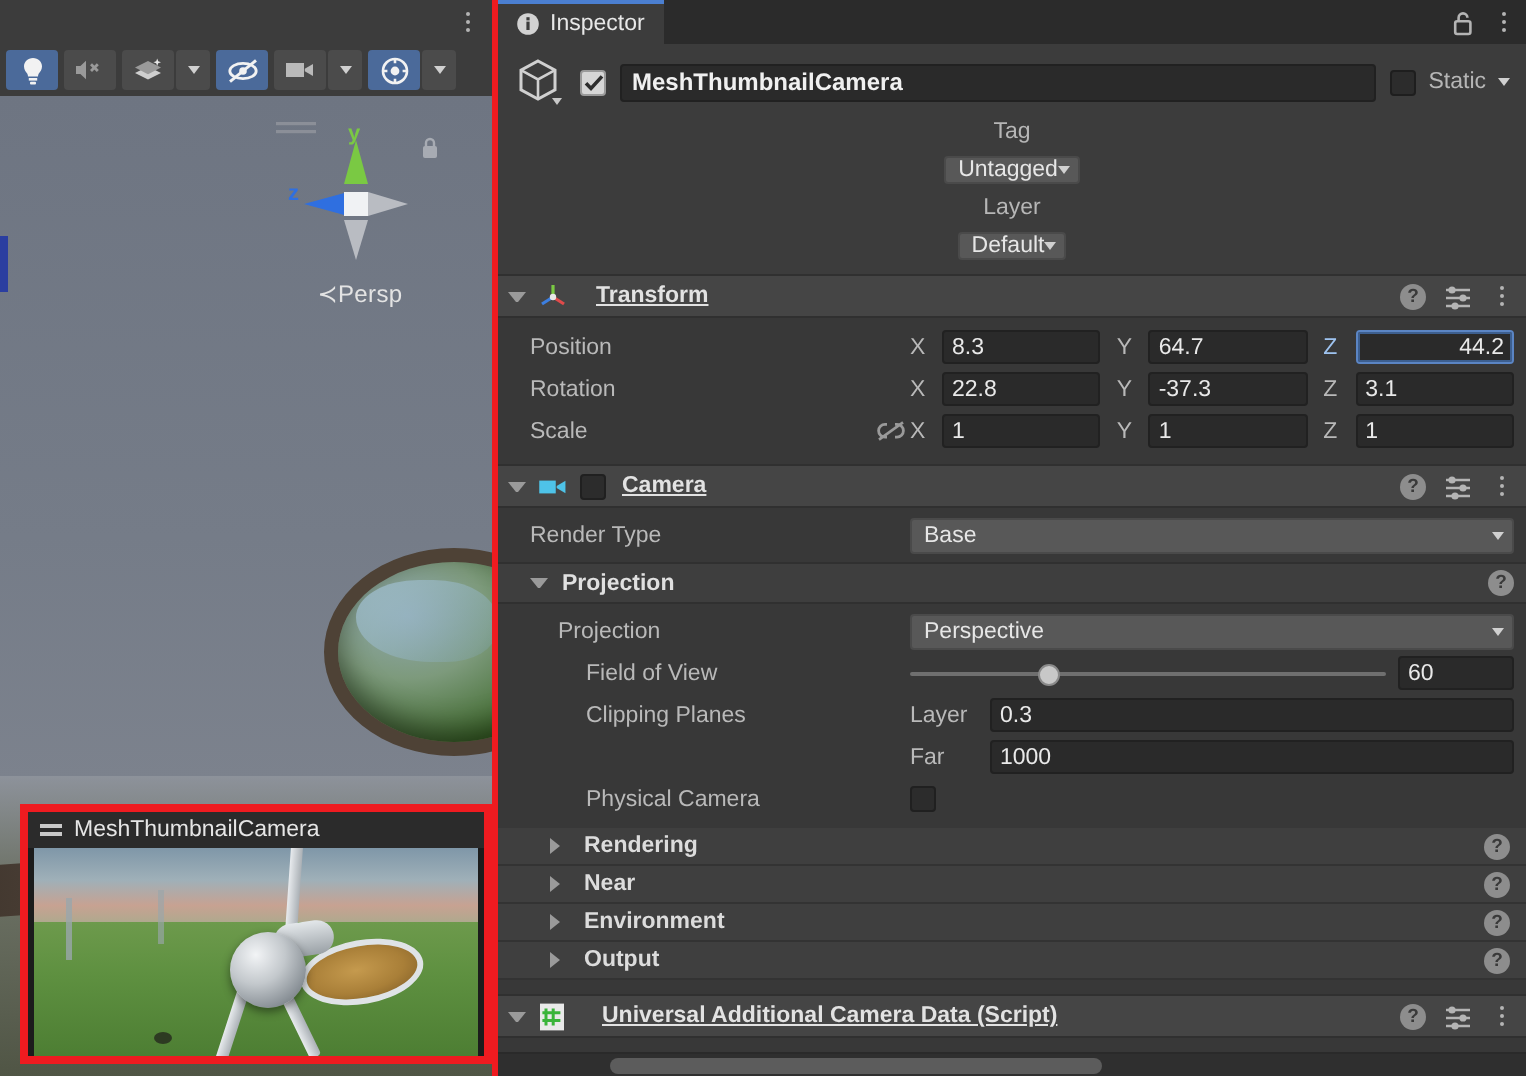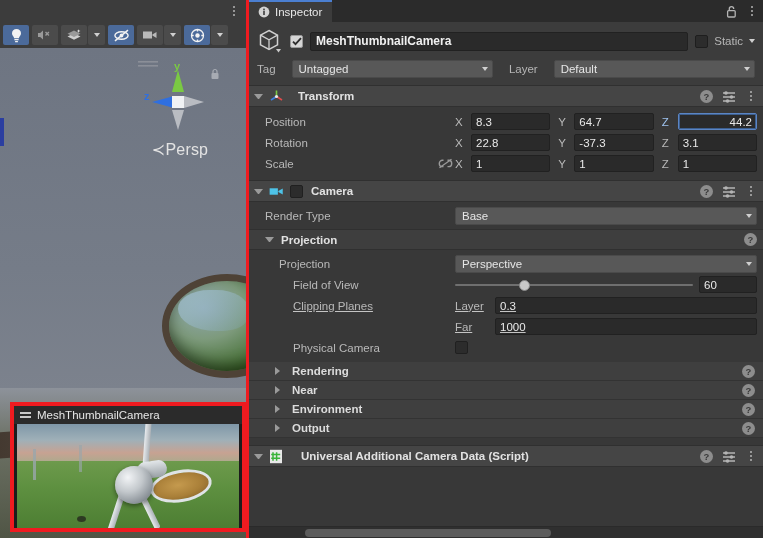--- a/index.html
+++ b/index.html
@@ -96,21 +96,21 @@
     background: #2b3ea0;
   }
 
   
   .gizmo { position: absolute; right: 22px; top: 10px; width: 92px; height: 105px; }
   .gz-lines { position: absolute; left: 6px; top: 2px; }
   .gz-lock { position: absolute; right: 4px; top: 10px; opacity: .55; }
   .persp-label {
     position: absolute; left: 4px; top: 82px;
     width: 88px; text-align: center;
-    font-size: 16px; color: #e3e3e3;
+    font-size: 12px; color: #e3e3e3;
     letter-spacing: .2px;
   }
 
   
   #cam-preview {
     position: absolute; left: 10px; top: 402px;
     width: 236px; height: 130px;
     background: #1c1c1c;
     border: 4px solid #ef1b20;
     overflow: hidden;
@@ -203,37 +203,37 @@
   .chk.empty { background: #2c2c2c; border: 1px solid #202020; }
   .chk svg { display: block; }
   .name-field {
     flex: 1 1 auto; height: 19px;
     background: #2a2a2a; border: 1px solid #212121; border-radius: 2px;
     display: flex; align-items: center; padding: 0 5px;
     font-size: 12px; color: #f0f0f0; font-weight: bold;
   }
   .static-box { display: flex; align-items: center; gap: 6px; flex: 0 0 auto; }
   .static-chk { width: 13px; height: 13px; background: #2c2c2c; border: 1px solid #1e1e1e; border-radius: 2px; }
-  .obj-row2 { display: flex; align-items: center; gap: 16px; margin-top: 6px; }
+  .obj-row2 { display: flex; align-items: center; gap: 6px; margin-top: 6px; flex-direction: column; }
   .lbl-sm { font-size: 11.5px; color: #b6b6b6; }
   .dd {
     height: 18px; background: #585858; border: 1px solid #4a4a4a; border-radius: 2px;
     display: flex; align-items: center; justify-content: space-between;
     padding: 0 4px 0 6px; font-size: 11.5px; color: #e6e6e6;
   }
   .dd-wide { flex: 1 1 0; min-width: 0; }
 
   
   .comp { background: #383838; }
   .comp-head {
     height: 22px; background: #454545;
     border-top: 1px solid #303030; border-bottom: 1px solid #303030;
     display: flex; align-items: center; gap: 6px; padding: 0 6px 0 5px;
   }
-  .comp-title { font-weight: bold; font-size: 11.5px; color: #e2e2e2; flex: 1 1 auto; margin-left: 8px; }
+  .comp-title { font-weight: bold; font-size: 11.5px; color: #e2e2e2; flex: 1 1 auto; margin-left: 8px; text-decoration: underline; }
   .comp-head-icons { display: flex; align-items: center; gap: 9px; }
   .foldout {
     width: 0; height: 0;
     border-left: 4.5px solid transparent; border-right: 4.5px solid transparent;
     border-top: 5px solid #9a9a9a;
     flex: 0 0 9px;
   }
   .foldout.closed {
     border-left: 5px solid #9a9a9a; border-right: 0;
     border-top: 4.5px solid transparent; border-bottom: 4.5px solid transparent;
@@ -277,21 +277,21 @@
   .sl-track::before {
     content: ""; position: absolute; left: 0; right: 0; top: 6px; height: 2px;
     background: #6f6f6f; border-radius: 1px;
   }
   .sl-knob {
     position: absolute; top: 2px; width: 11px; height: 11px;
     border-radius: 50%; background: #c8c8c8; border: 1px solid #8a8a8a;
   }
   .sl-num { width: 58px; height: 17px; flex: 0 0 58px; }
 
-  .nf-row { display: flex; align-items: center; height: 21px; padding-right: 6px; text-decoration: underline; }
+  .nf-row { display: flex; align-items: center; height: 21px; padding-right: 6px; }
   .nf-sub { width: 40px; font-size: 11.5px; color: #b9b9b9; flex: 0 0 40px; }
 
   
   .crow {
     height: 19px; display: flex; align-items: center;
     border-bottom: 1px solid #333;
     background: #3f3f3f; padding: 0 8px 0 26px;
   }
   .crow-title { font-weight: bold; font-size: 11.5px; color: #dcdcdc; margin-left: 8px; flex: 1 1 auto; }
   .gap { height: 7px; background: #383838; }

